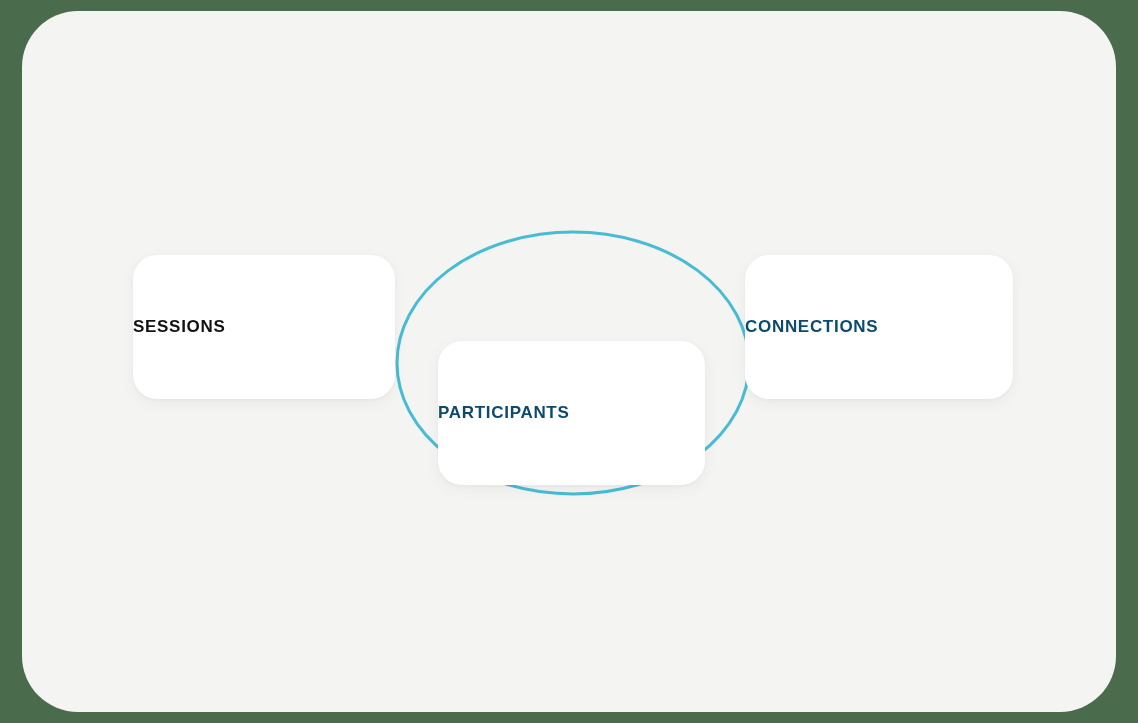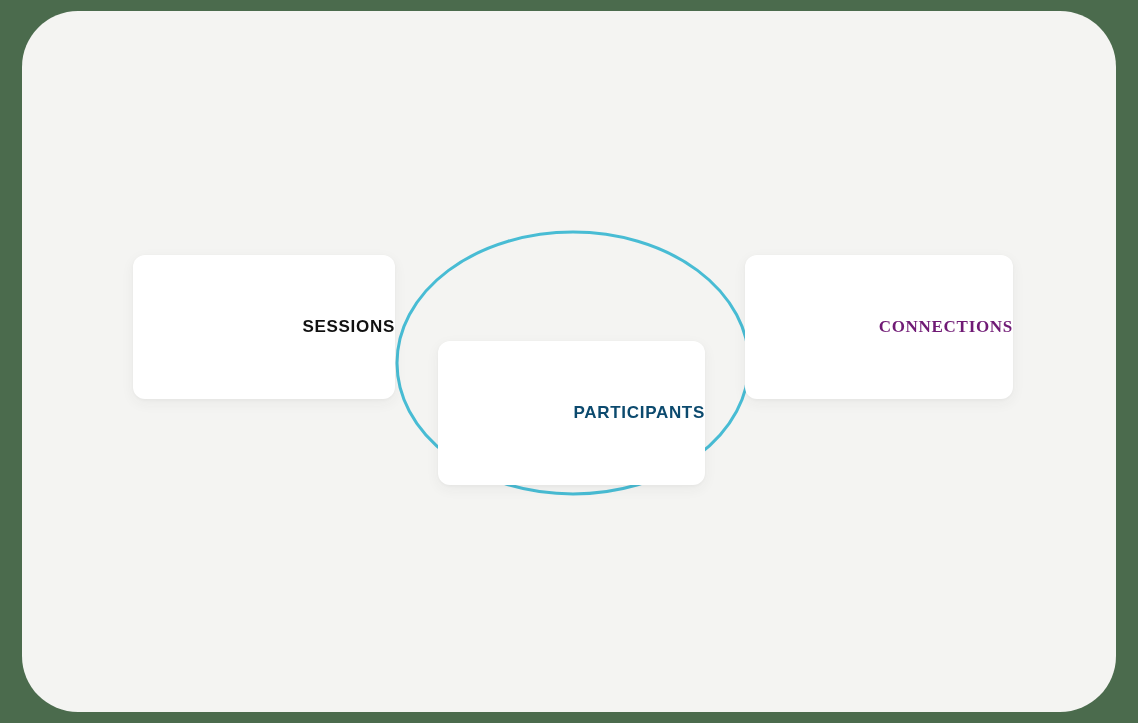--- a/index.html
+++ b/index.html
@@ -38,24 +38,24 @@
     top: 0;
     width: 1138px;
     height: 723px;
     pointer-events: none;
   }
 
   
   .node {
     position: absolute;
     background: #ffffff;
-    border-radius: 12px;
+    border-radius: 24px;
     display: flex;
     align-items: center;
-    justify-content: flex-end;
+    justify-content: flex-start;
     box-shadow: 0 4px 14px rgba(60, 60, 60, 0.055),
                 0 1px 3px rgba(60, 60, 60, 0.04);
   }
   .node-label {
     font-family: "Liberation Sans", sans-serif;
     font-size: 17px;
     font-weight: 800;
     letter-spacing: 0.7px;
     color: #111111;
     text-transform: uppercase;
@@ -91,20 +91,20 @@
 
   <svg class="ring-layer" width="1138" height="723" viewBox="0 0 1138 723" xmlns="http://www.w3.org/2000/svg">
     <ellipse id="connector-ring" cx="573" cy="363" rx="176" ry="131" fill="none" stroke="#48bcd4" stroke-width="3" stroke-linecap="round"></ellipse>
   </svg>
 
   <div class="node" id="node-sessions" style="left: 133px; top: 255px; width: 262px; height: 144px; background: rgb(255, 255, 255);">
     <span class="node-label" style="color: rgb(17, 17, 17);">SESSIONS</span>
   </div>
 
   <div class="node" id="node-connections" style="left: 745px; top: 255px; width: 268px; height: 144px; background: rgb(255, 255, 255);">
-    <span class="node-label" style="color: #701a75; font-family: Liberation Serif, serif;">CONNECTIONS</span>
+    <span class="node-label" style="color: #0c4a6e;">CONNECTIONS</span>
   </div>
 
   <div class="node" id="node-participants" style="left: 438px; top: 341px; width: 267px; height: 144px; background: rgb(255, 255, 255);">
     <span class="node-label" style="color: #0c4a6e;">PARTICIPANTS</span>
   </div>
 
 </div>
 
 </body></html>

